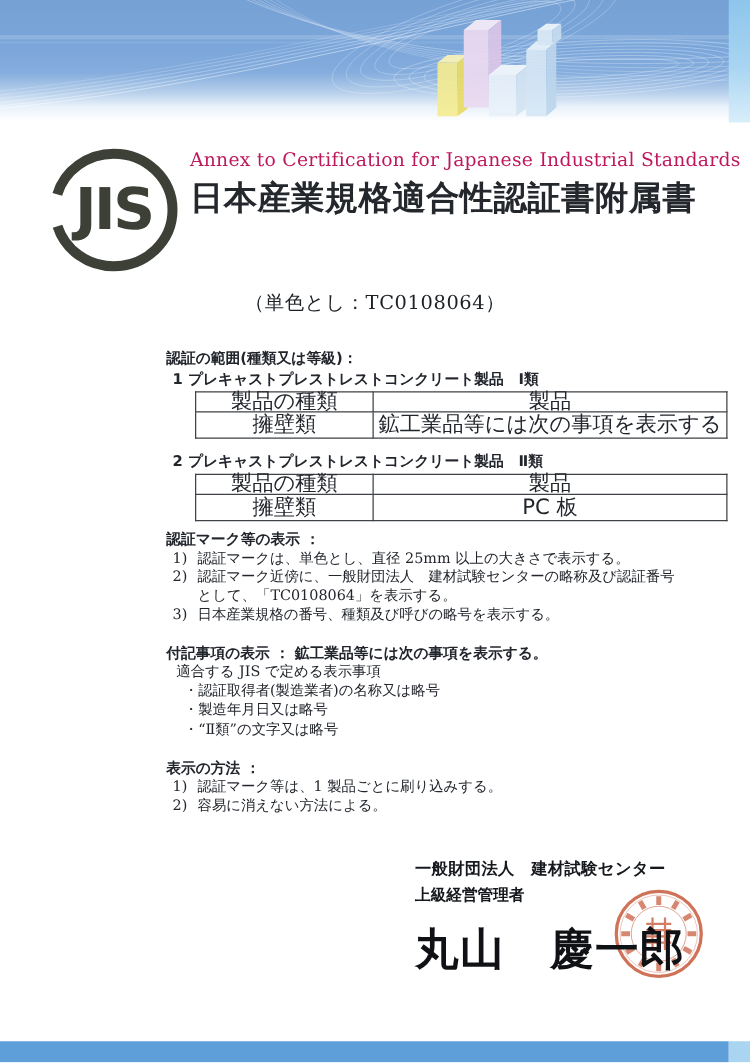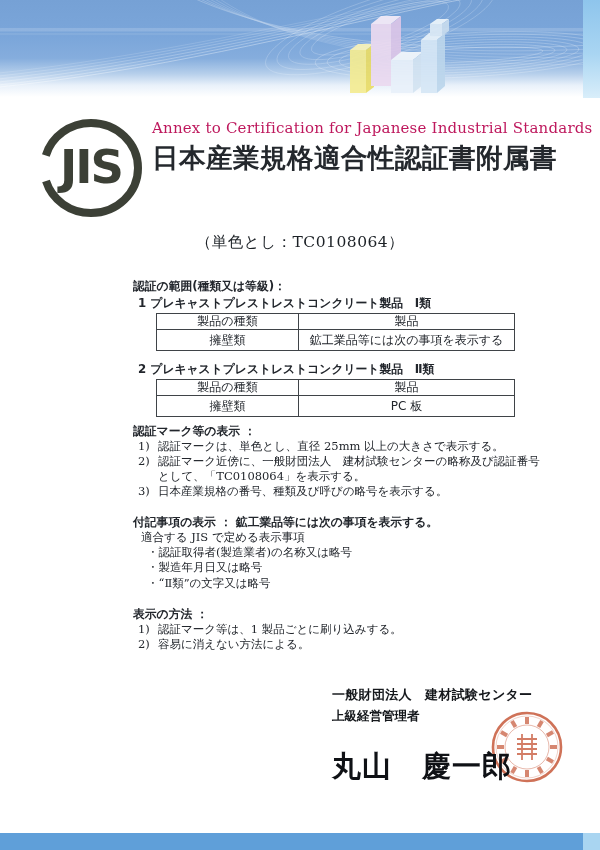--- a/index.html
+++ b/index.html
@@ -36,42 +36,42 @@
   }
 
   
   .doc-body {
     position:absolute; top:279px; left:97px; width:412px;
     font-size:11.5px; line-height:15px; color:#22262c;margin-left:36px;
   }
   .sec-heading { font-family:"DejaVu Sans","Liberation Sans",sans-serif; font-weight:700; font-size:11.8px; }
   .group-label { font-family:"DejaVu Sans","Liberation Sans",sans-serif; font-weight:700; font-size:11.8px; margin:2px 0 0 5px; }
   .spec-table {
-    border-collapse:collapse; margin:2px 0 0 23px; width:359px;
-    font-family:"DejaVu Sans","Liberation Sans",sans-serif; font-size:12px; color:#22262c;
+    border-collapse:collapse; margin:2px 0 0 23px; width:426px;
+    font-family:"DejaVu Sans","Liberation Sans",sans-serif; font-size:17px; color:#22262c;
   }
   .spec-table th, .spec-table td { border:1px solid #3f4347; font-weight:400; text-align:center; }
   .spec-table th { height:16px; }
   .spec-table td { height:21px; }
   .col-type { width:142px; }
   .g2 { margin-top:11px; }
   .mark-sec { margin-top:7px; }
   .num-item { display:flex; margin-left:5px; }
   .num-item .marker { flex:0 0 15px; }
   .num-item .txt { flex:1; margin-left:5px; }
   .notes-sec { margin-top:16px; }
   .subheading { margin-left:8px; line-height:15.2px; }
   .bullet-line { margin-left:14px; line-height:15.2px; }
   .method-sec { margin-top:16px; }
 
   
   .sig-block { position:absolute; left:332px; top:686px; z-index:2; color:#15181c; }
   .sig-org  { font-family:"DejaVu Sans","Liberation Sans",sans-serif; font-weight:700; font-size:13px; letter-spacing:.3px; }
   .sig-role { font-family:"DejaVu Sans","Liberation Sans",sans-serif; font-weight:700; font-size:12.5px; margin-top:4px; }
-  .sig-name { font-size:29px; font-weight:700; margin-top:22px; letter-spacing:1px; color:#0f1115; }
+  .sig-name { font-size:35px; font-weight:700; margin-top:11px; letter-spacing:1px; color:#0f1115; }
   .seal { position:absolute; left:489px; top:709px; width:76px; height:76px; z-index:1; mix-blend-mode:multiply; }
 
   
   .footer-bar { position:absolute; left:0; bottom:0; width:600px; height:17px; display:flex; }
   .footer-main  { flex:1; background:#5f9fd9; }
   .footer-light { width:17px; background:#a9d5f1; }
 </style>
 </head>
 <body>
 

